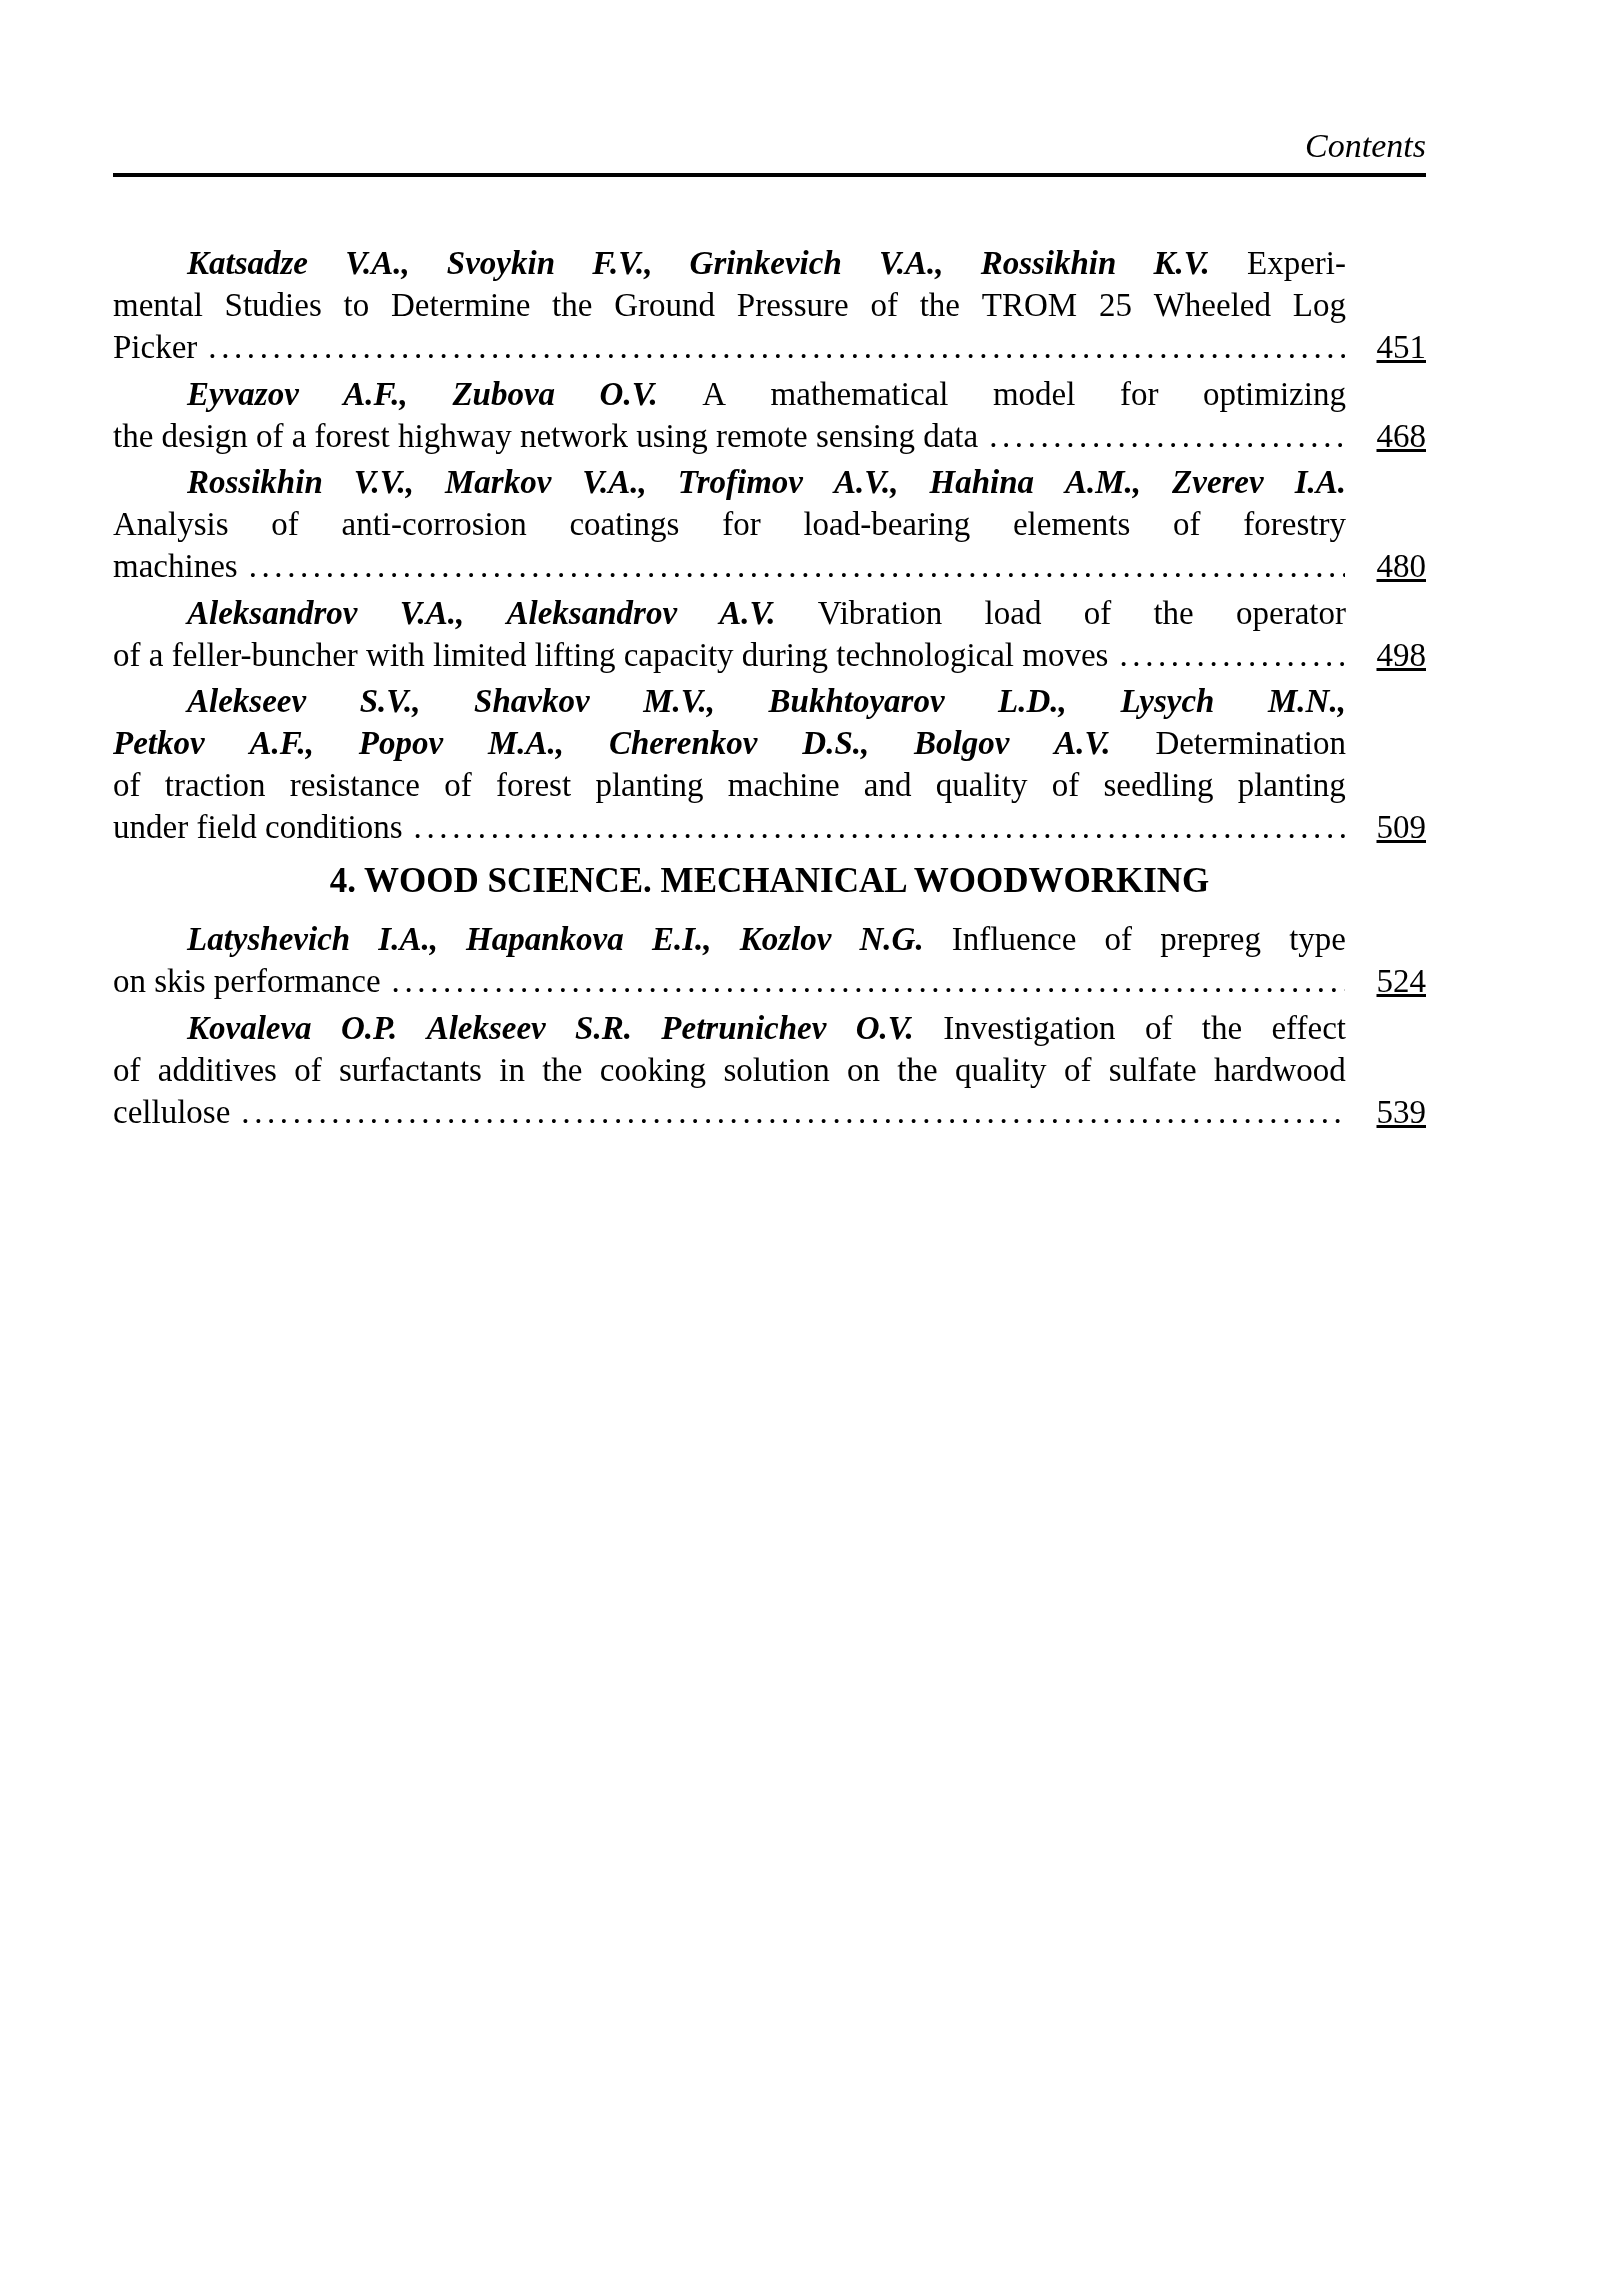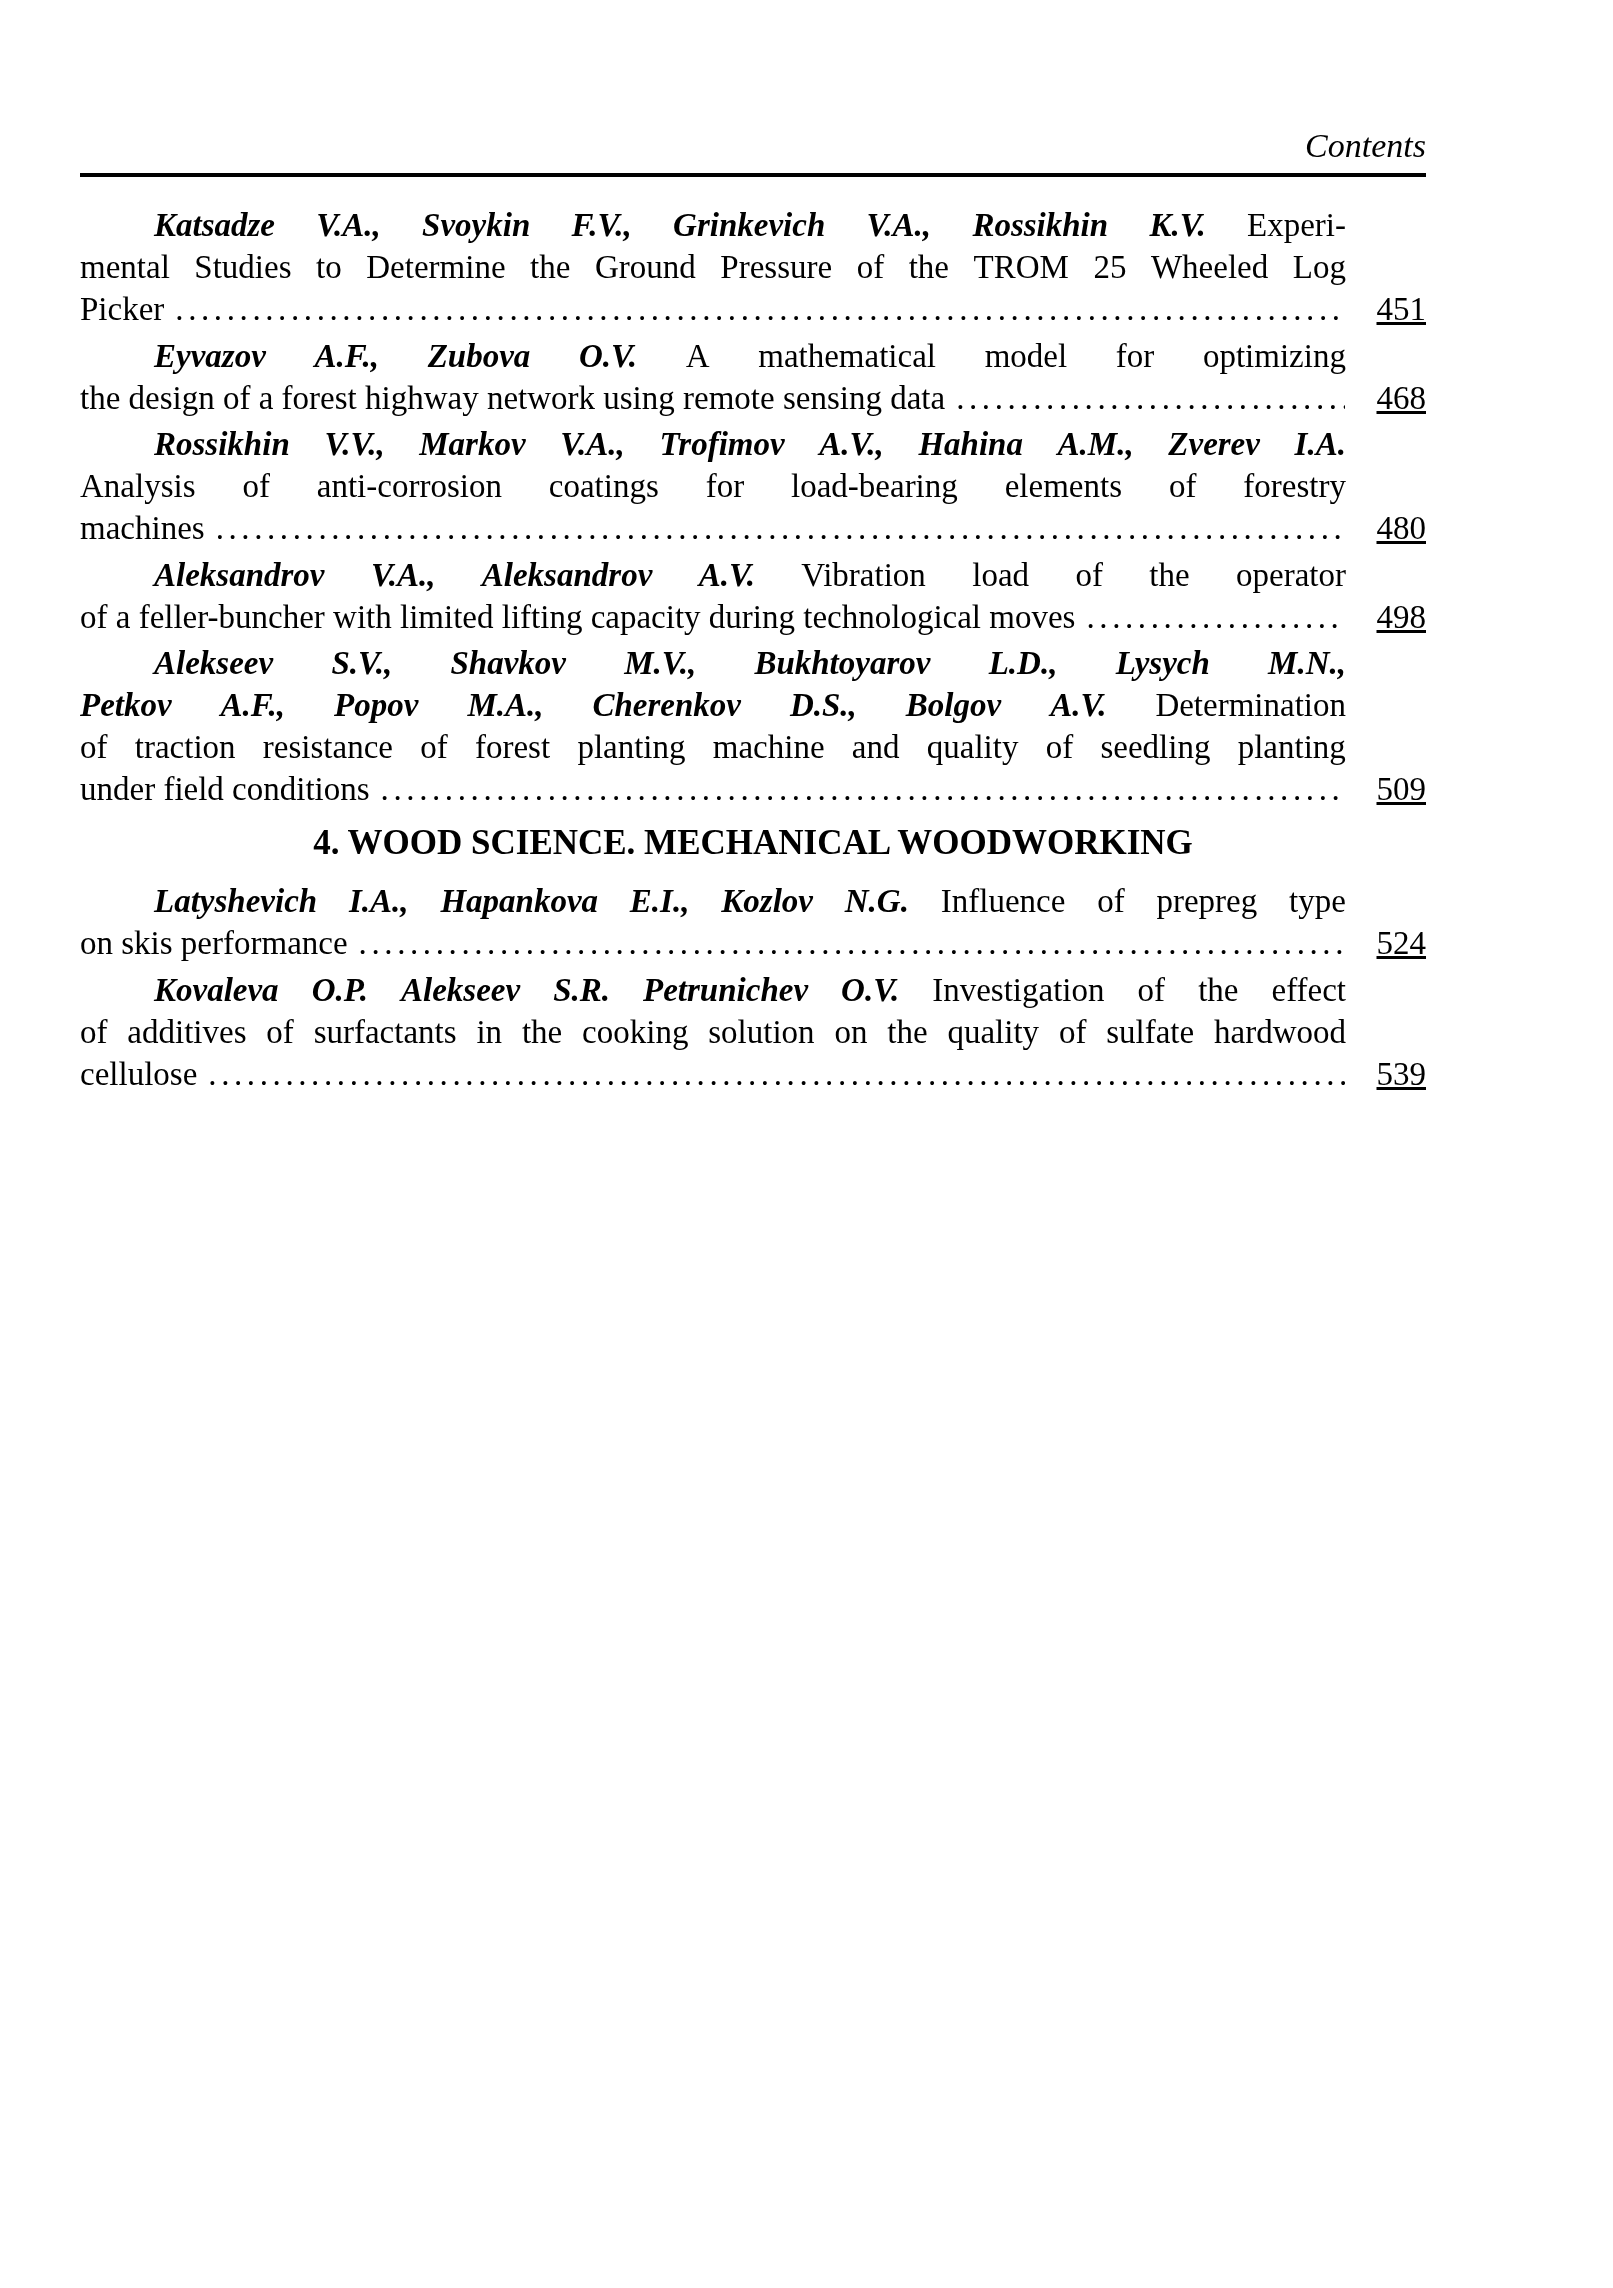--- a/index.html
+++ b/index.html
@@ -6,39 +6,39 @@
     margin: 0;
     padding: 0;
     background: #ffffff;
   }
   .page {
     position: relative;
     width: 1613px;
     height: 1709px;
     background: #ffffff;
     box-sizing: border-box;
-    padding: 125px 187px 0 80px;
+    padding: 125px 187px 0 113px;
     font-family: "Liberation Serif", "DejaVu Serif", serif;
     color: #000000;
     overflow: hidden;
   }
   .header-title {
     text-align: right;
     font-style: italic;
     font-size: 34px;
     line-height: 42px;
     height: 42px;
   }
   .rule {
     height: 4.6px;
     background: #000000;
     margin-top: 5.5px;
   }
   .toc {
-    margin-top: 27px;
+    margin-top: 65px;
   }
   .entry { margin: 4.6px 0 0 0; }
   .entry:first-child { margin-top: 0; }
 
   .line {
     display: flex;
     font-size: 33px;
     line-height: 42px;
     height: 42px;
     overflow: hidden;

